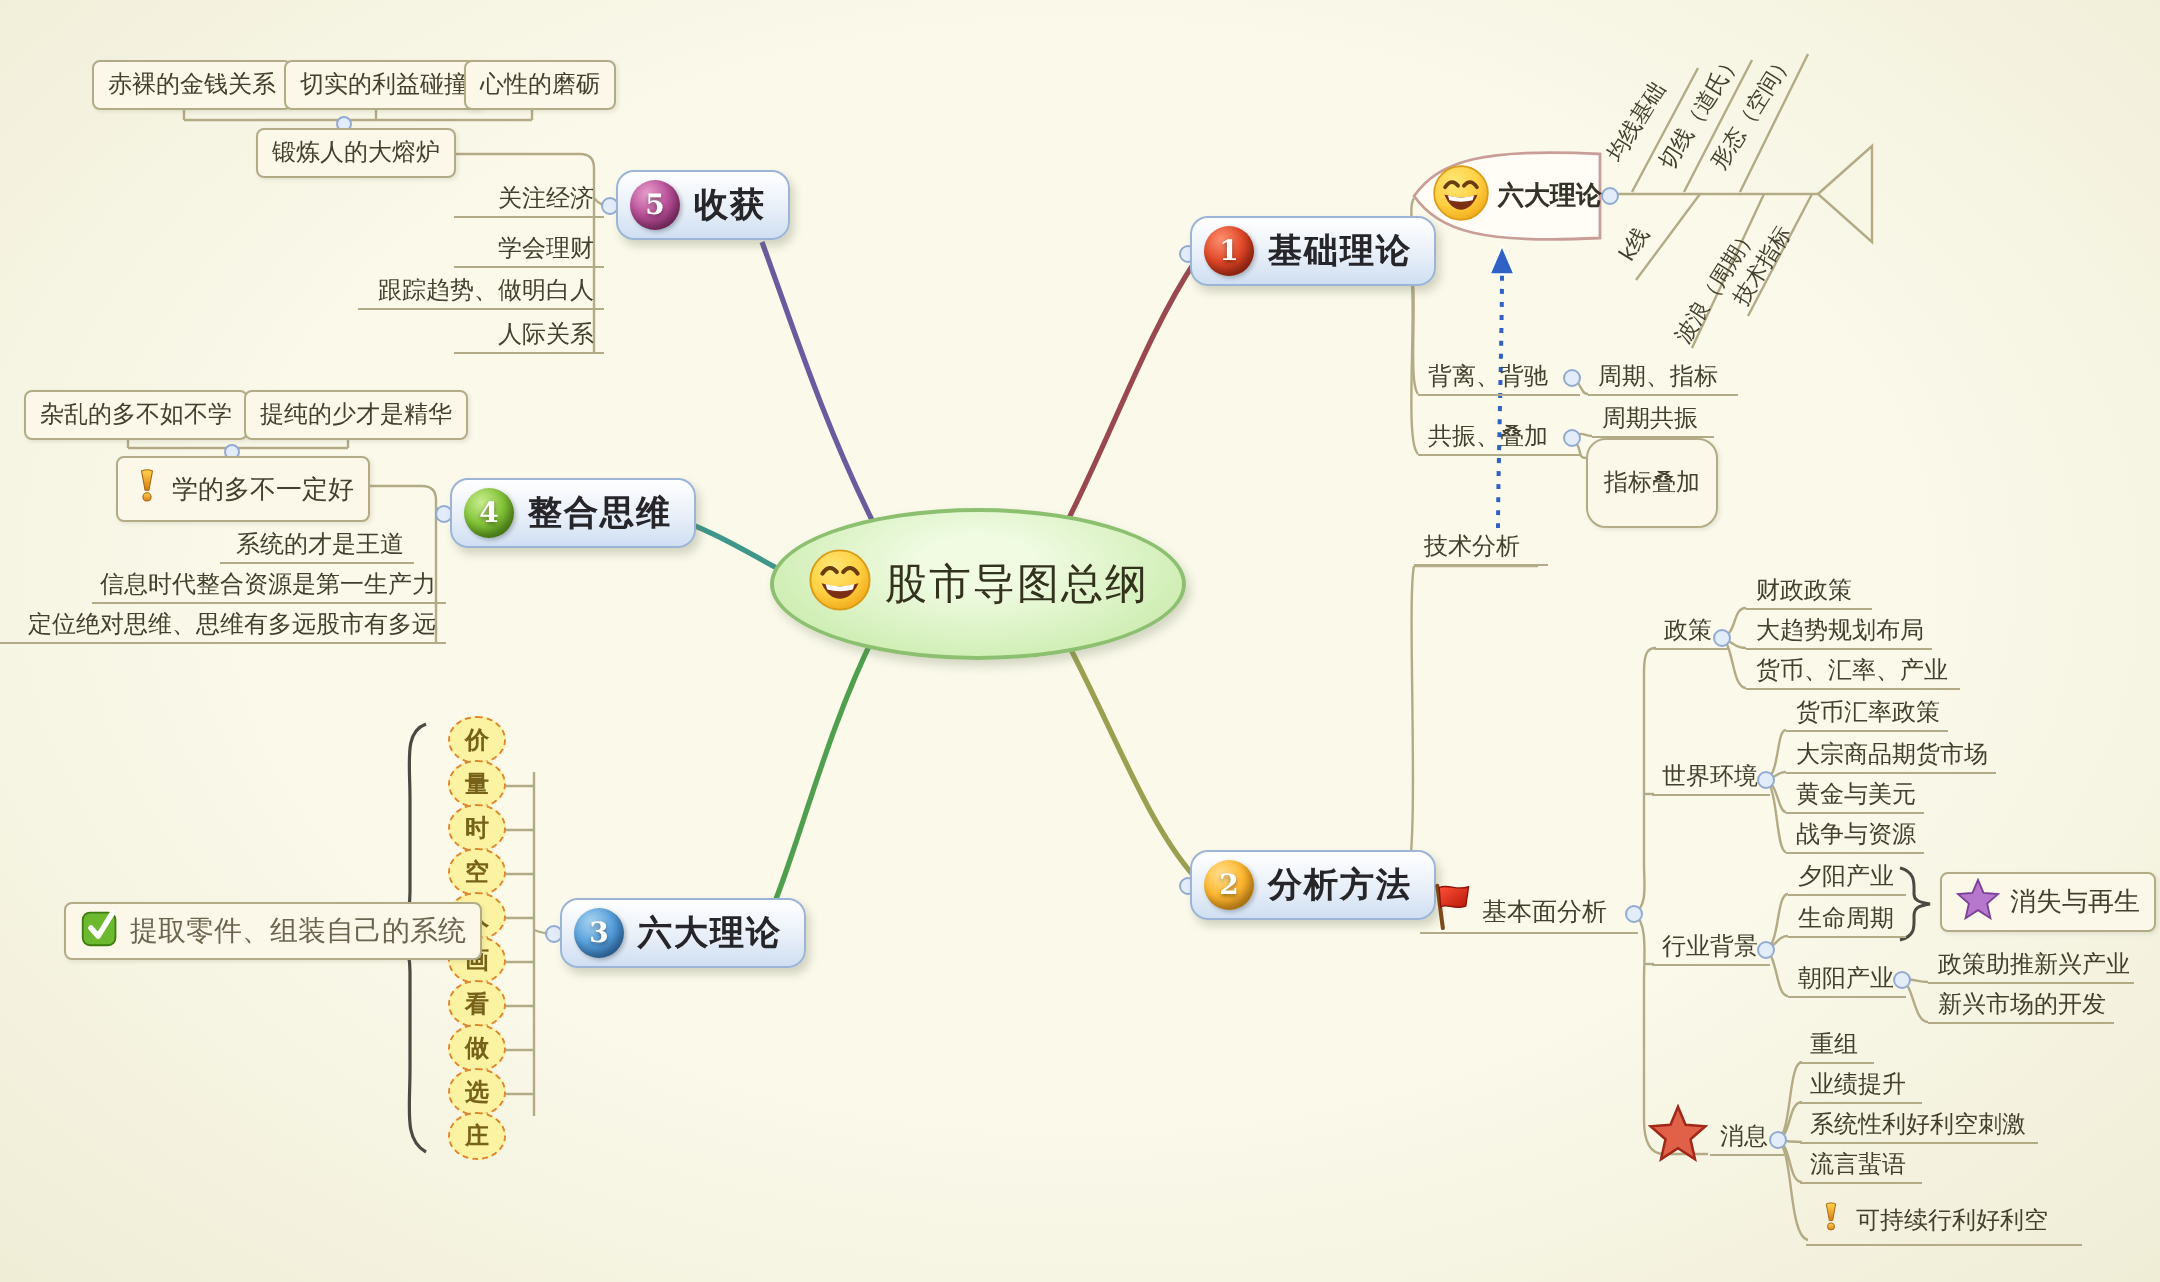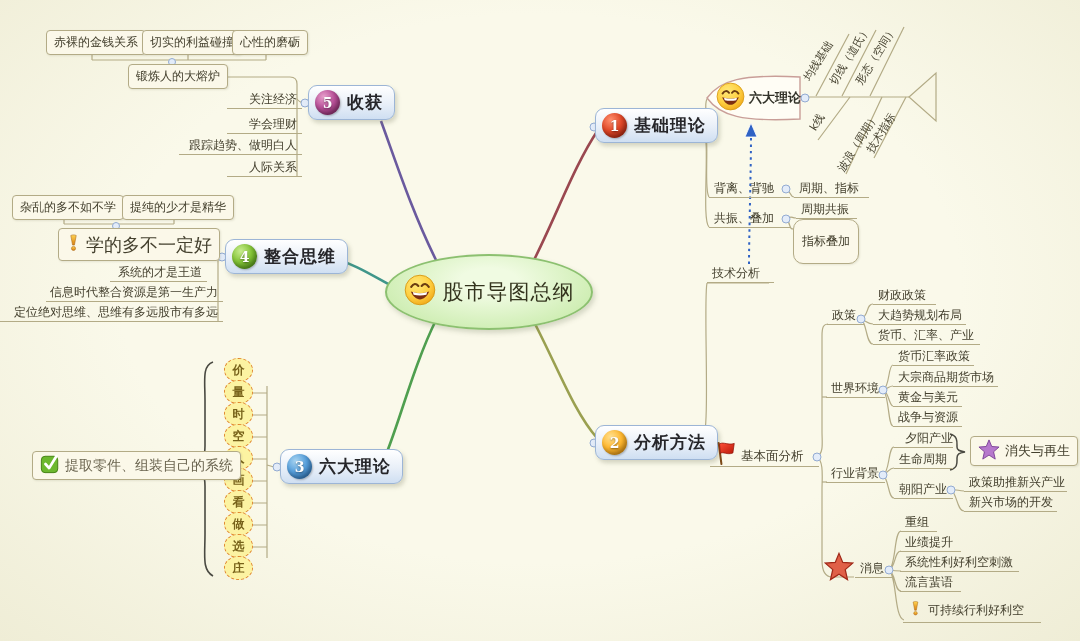--- a/index.html
+++ b/index.html
@@ -186,21 +186,21 @@
 </div>
 <div class="bx" style="left:12px;top:195px;">杂乱的多不如不学</div>
 <div class="bx" style="left:122px;top:195px;">提纯的少才是精华</div>
 <div class="bx bxflex" style="left:58px;top:228px;">
   <span class="icon">
     <svg width="15" height="24" viewBox="0 0 22 26">
           <path d="M7,2 C9.5,0.8 12.5,0.8 15,2 L12.4,16 L9.6,16 Z" fill="url(#ggold)" stroke="#a86410" stroke-width="0.8"></path>
           <circle cx="11" cy="21" r="3" fill="url(#ggold)" stroke="#a86410" stroke-width="0.8"></circle>
         </svg>
   </span>
-  <span style="font-size:18px;">学的多不一定好</span>
+  <span style="font-size:13px;">学的多不一定好</span>
 </div>
 <div class="lf ra" style="left:110px;top:265px;width:92px;">系统的才是王道</div>
 <div class="lf ra" style="left:46px;top:285px;width:172px;">信息时代整合资源是第一生产力</div>
 <div class="lf ra" style="left:0px;top:305px;width:218px;">定位绝对思维、思维有多远股市有多远</div>
 
 <div class="node" style="left:280px;top:449px;">
   <span class="orb orb3">3</span>
   <span class="nlabel">六大理论</span>
 </div>
 <div class="cloudc" style="top:358px;">价</div>
@@ -243,21 +243,21 @@
 <div class="lf la" style="left:873px;top:308px;width:88px;">大趋势规划布局</div>
 <div class="lf la" style="left:873px;top:328px;width:102px;">货币、汇率、产业</div>
 
 <div class="lf la" style="left:826px;top:381px;width:54px;">世界环境</div>
 <div class="lf la" style="left:893px;top:349px;width:76px;">货币汇率政策</div>
 <div class="lf la" style="left:893px;top:370px;width:100px;">大宗商品期货市场</div>
 <div class="lf la" style="left:893px;top:390px;width:64px;">黄金与美元</div>
 <div class="lf la" style="left:893px;top:410px;width:64px;">战争与资源</div>
 
 <div class="lf la" style="left:826px;top:466px;width:54px;">行业背景</div>
-<div class="lf la" style="left:894px;top:431px;width:54px;text-align:right;">夕阳产业</div>
+<div class="lf la" style="left:894px;top:431px;width:54px;">夕阳产业</div>
 <div class="lf la" style="left:894px;top:452px;width:54px;">生命周期</div>
 <div class="bx bxflex" style="left:970px;top:436px;">
   <span class="icon">
     <svg width="22" height="21" viewBox="0 0 24 23">
           <path d="M12,1 L15,8.2 L23,8.8 L17,14 L18.8,22 L12,17.6 L5.2,22 L7,14 L1,8.8 L9,8.2 Z" fill="#b678cc" stroke="#7a3f96" stroke-width="1"></path>
         </svg>
   </span>
   <span style="font-size:13px;">消失与再生</span>
 </div>
 <div class="lf la" style="left:894px;top:482px;width:54px;">朝阳产业</div>

